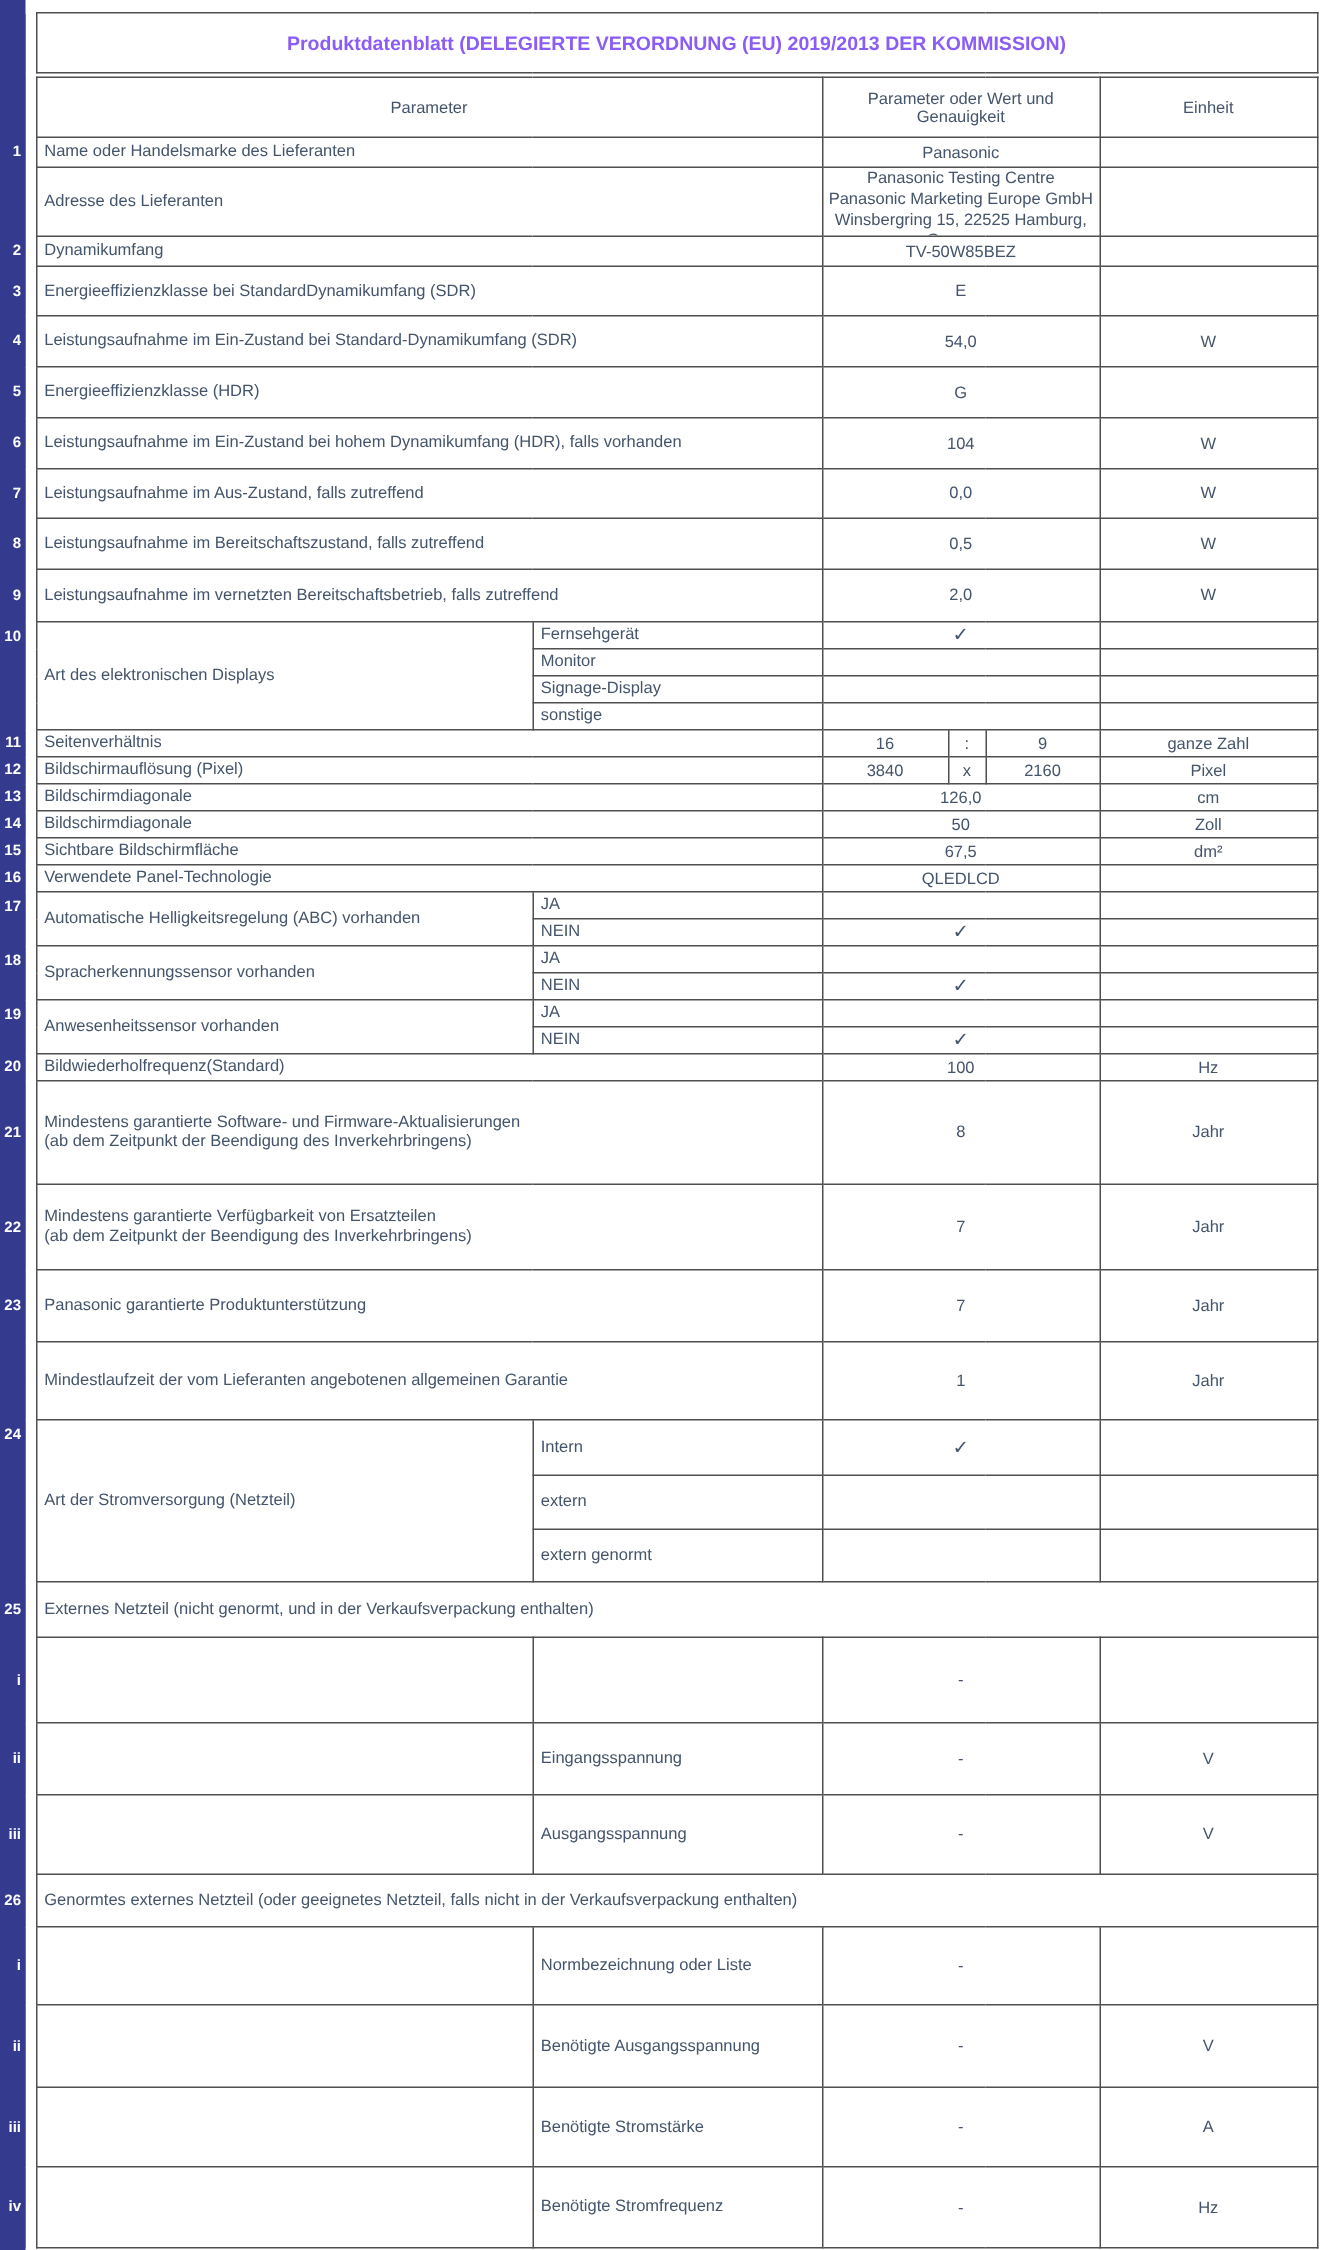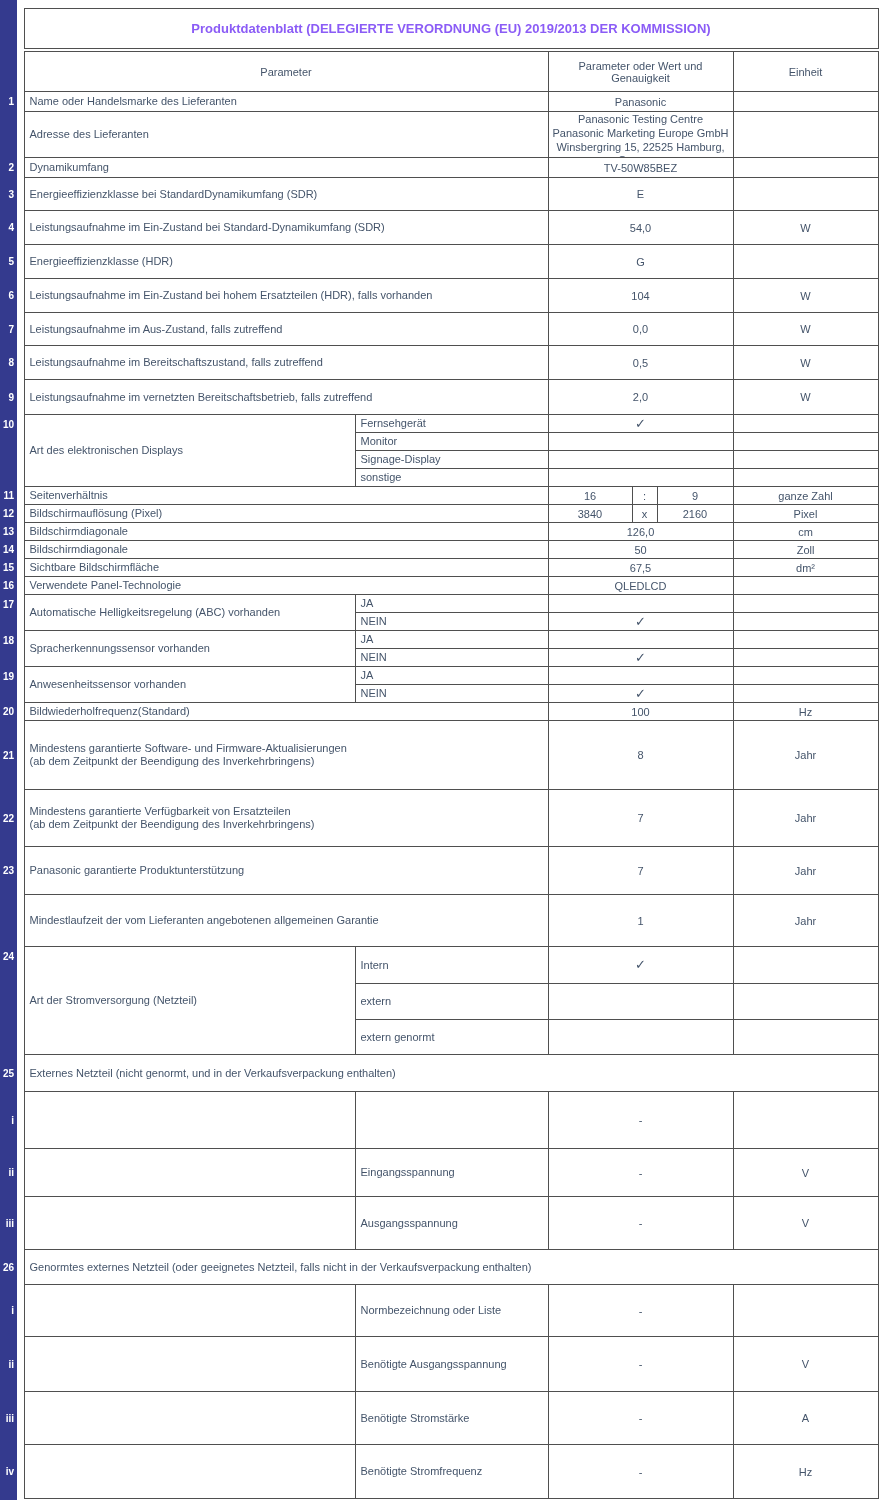--- a/index.html
+++ b/index.html
@@ -118,21 +118,21 @@
       <tr style="height: 34px;">
         <td class="num">5</td>
         <td class="gap"></td>
         <td class="b label" colspan="2">Energieeffizienzklasse (HDR)</td>
         <td class="b center" colspan="3">G</td>
         <td class="b center"></td>
       </tr>
       <tr style="height: 34px;">
         <td class="num">6</td>
         <td class="gap"></td>
-        <td class="b label" colspan="2">Leistungsaufnahme im Ein-Zustand bei hohem Ersatzteilen (HDR), falls vorhanden</td>
+        <td class="b label" colspan="2">Leistungsaufnahme im Ein-Zustand bei hohem Dynamikumfang (HDR), falls vorhanden</td>
         <td class="b center" colspan="3">104</td>
         <td class="b center">W</td>
       </tr>
       <tr style="height: 33px;">
         <td class="num">7</td>
         <td class="gap"></td>
         <td class="b label" colspan="2">Leistungsaufnahme im Aus-Zustand, falls zutreffend</td>
         <td class="b center" colspan="3">0,0</td>
         <td class="b center">W</td>
       </tr>

